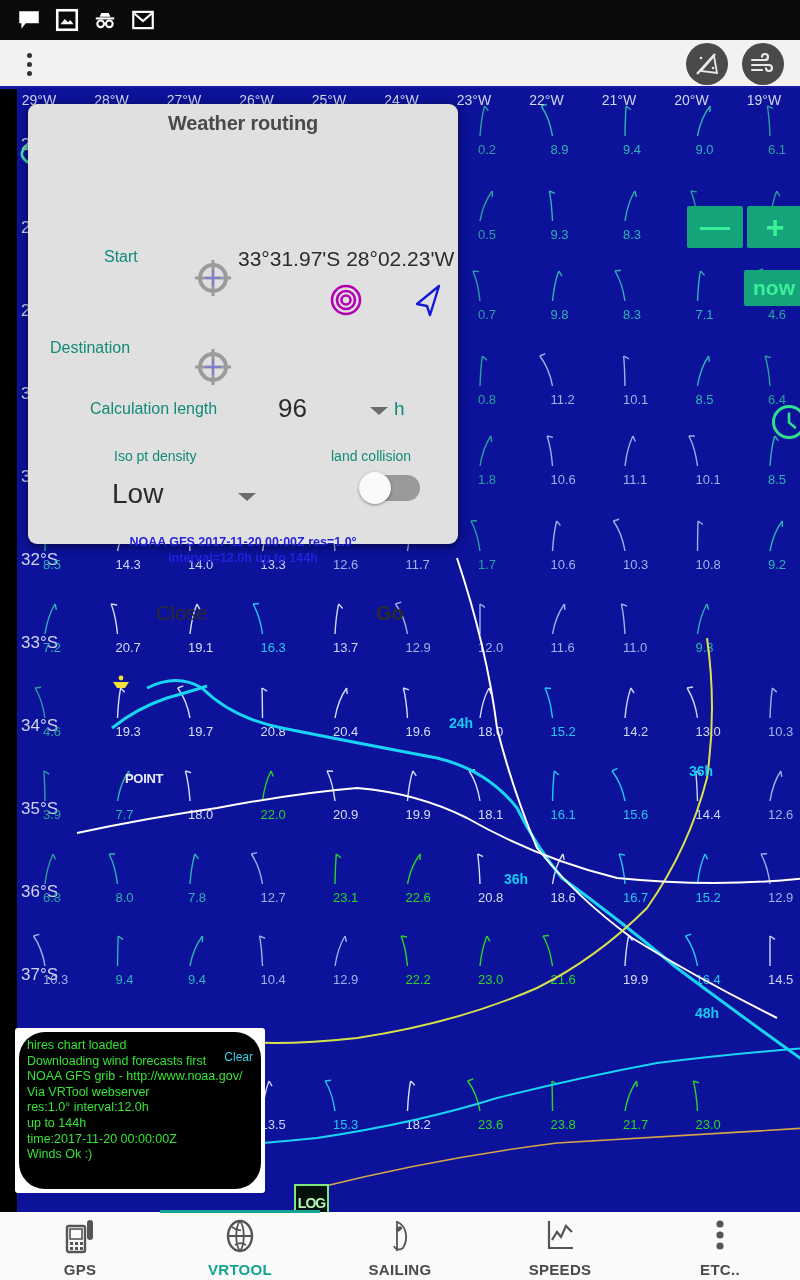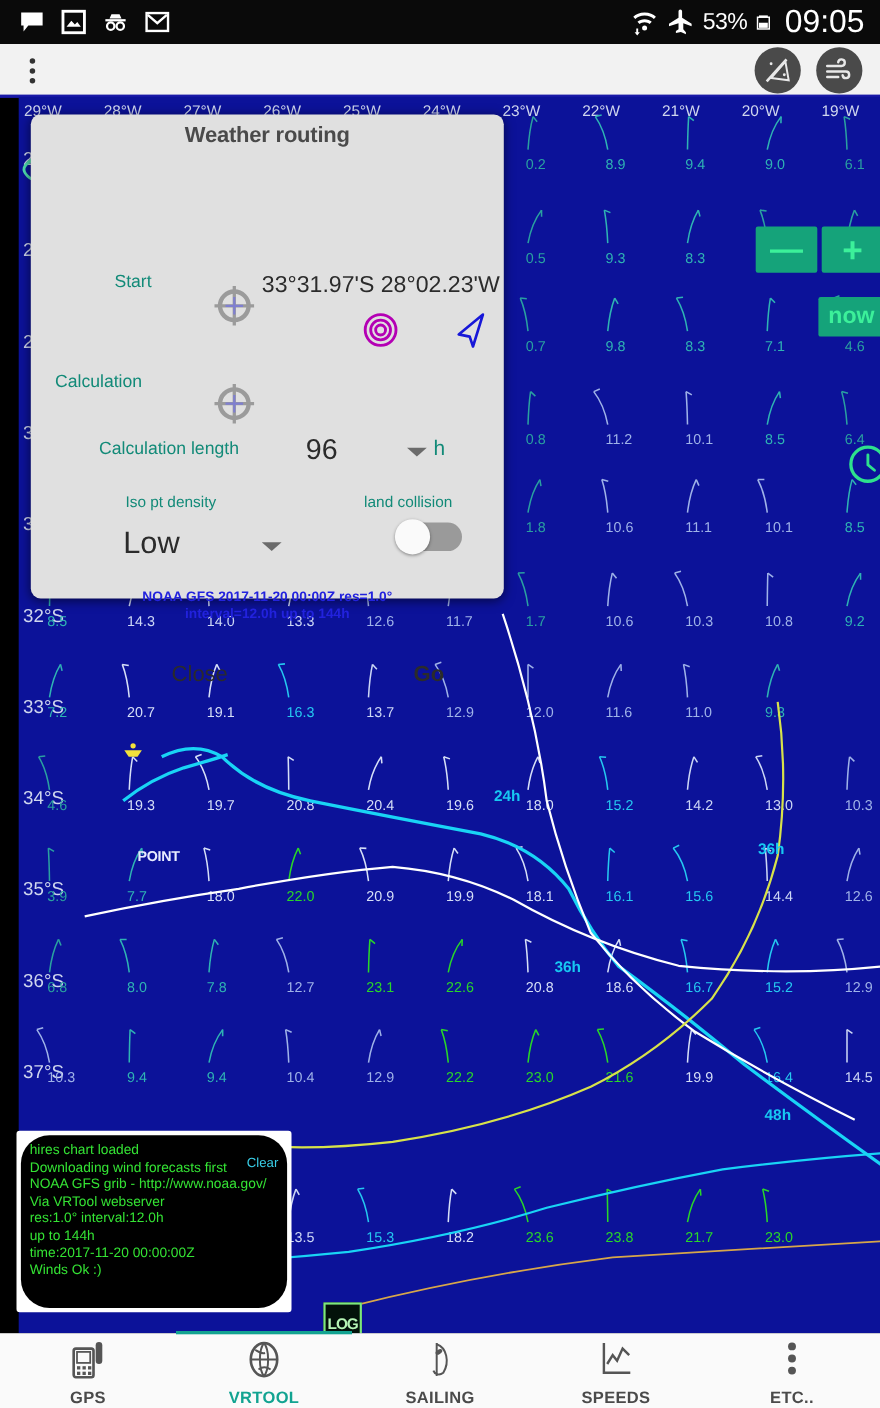--- a/index.html
+++ b/index.html
@@ -180,38 +180,20 @@
       <svg class="sb-ico" viewBox="0 0 24 24">
         <path fill="#fff" d="M7 9l1.6-3.4h6.8L17 9z"></path>
         <rect x="3.5" y="9.6" width="17" height="1.9" fill="#fff"></rect>
         <circle cx="8" cy="15.5" r="3.1" fill="none" stroke="#fff" stroke-width="1.9"></circle>
         <circle cx="16" cy="15.5" r="3.1" fill="none" stroke="#fff" stroke-width="1.9"></circle>
       </svg>
       <svg class="sb-ico" viewBox="0 0 24 24">
         <rect x="3" y="4.5" width="18" height="15" fill="none" stroke="#fff" stroke-width="2"></rect>
         <path fill="none" stroke="#fff" stroke-width="2" d="M4 6l8 7 8-7"></path>
       </svg>
-    </div>
-    <div class="sb-right">
-      <svg class="sb-ico" viewBox="0 0 24 24">
-        <path fill="#fff" d="M12 4c4 0 7.5 1.5 9.5 3.6l-1.7 1.8C18 7.7 15.2 6.6 12 6.6S6 7.7 4.2 9.4L2.5 7.6C4.5 5.5 8 4 12 4z"></path>
-        <path fill="#fff" d="M12 9.6c2.4 0 4.6.9 6 2.2l-1.8 1.9c-1-.9-2.6-1.5-4.2-1.5s-3.2.6-4.2 1.5L6 11.8c1.4-1.3 3.6-2.2 6-2.2z"></path>
-        <circle cx="12" cy="17" r="2.1" fill="#fff"></circle>
-        <path fill="#fff" d="M5 17.5h1.6v3H8L5.8 23.4 3.6 20.5H5z"></path>
-      </svg>
-      <svg class="sb-ico" viewBox="0 0 24 24">
-        <path fill="#fff" d="M21 15.5v-2l-8-5V3a1.5 1.5 0 0 0-3 0v5.5l-8 5v2l8-2.5V18l-2.2 1.6v1.6L12 20.3l4.2 1.9v-1.6L14 18v-5z"></path>
-      </svg>
-      <span class="sb-pct">53%</span>
-      <svg class="sb-ico" viewBox="0 0 24 24" style="width:16px;height:26px">
-        <rect x="6" y="3" width="12" height="2.5" fill="#fff"></rect>
-        <rect x="4" y="5.5" width="16" height="16" fill="none" stroke="#fff" stroke-width="2"></rect>
-        <rect x="6" y="13" width="12" height="7" fill="#fff"></rect>
-      </svg>
-      <span class="sb-clock">09:05</span>
     </div>
   </div>
 
   <div class="appbar">
     <div class="overflow-dots">
         <i></i>
         <i></i>
         <i></i>
       </div>
     <div class="appbar-actions">
@@ -615,21 +597,21 @@
         <circle cx="18" cy="18" r="9" fill="none" stroke="#b400b4" stroke-width="2.6"></circle>
         <circle cx="18" cy="18" r="4.5" fill="none" stroke="#b400b4" stroke-width="2.6"></circle>
       </svg>
     </div>
     <div class="cursor-icon">
       <svg width="38" height="38" viewBox="0 0 38 38">
         <path d="M31 4 L9 22 L19 24 L22 33 Z" fill="none" stroke="#1717d8" stroke-width="2.4" stroke-linejoin="round"></path>
       </svg>
     </div>
 
-    <div class="dlg-row lbl-dest dlg-teal">Calculation</div>
+    <div class="dlg-row lbl-dest dlg-teal">Destination</div>
     <div class="crosshair ch-dest">
       <svg width="44" height="44" viewBox="0 0 44 44">
         <circle cx="22" cy="22" r="13" fill="none" stroke="#9b9b9b" stroke-width="4"></circle>
         <path d="M22 4v36M4 22h36" stroke="#9b9b9b" stroke-width="3"></path>
         <path d="M22 14v16M14 22h16" stroke="#7f7fd0" stroke-width="2"></path>
       </svg>
     </div>
 
     <div class="dlg-row lbl-calc dlg-teal">Calculation length</div>
     <div class="dlg-row calc-value">96</div>

